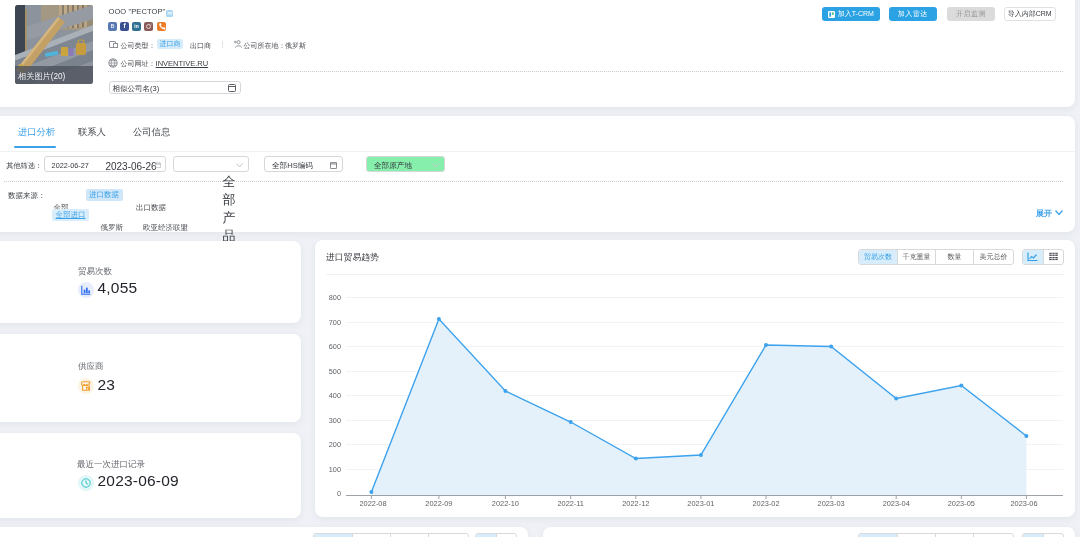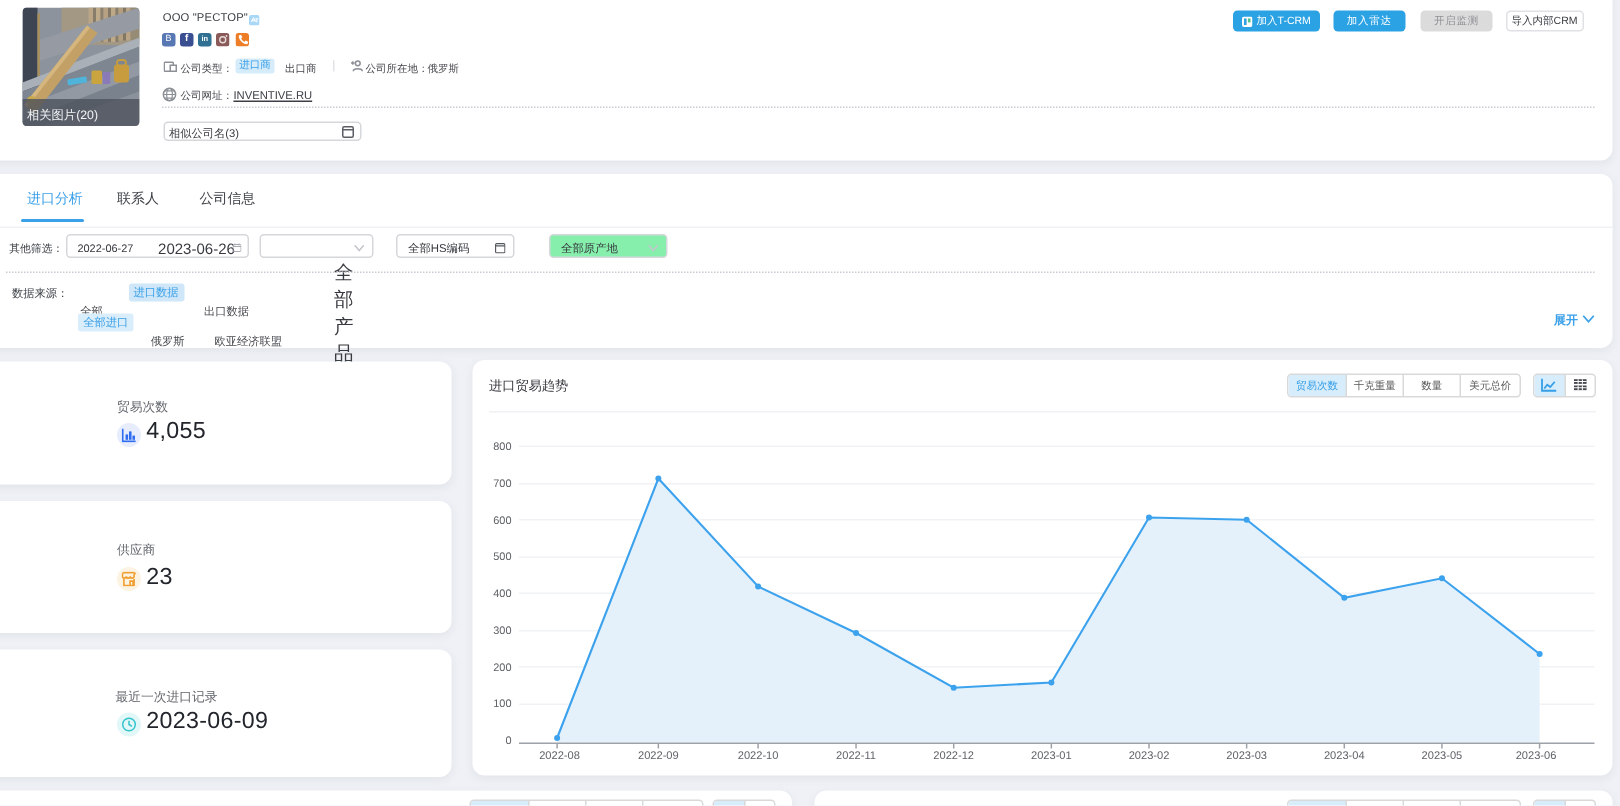--- a/index.html
+++ b/index.html
@@ -163,21 +163,21 @@
     <svg class="abs" style="right:5px; top:5.5px;" width="7" height="5" viewBox="0 0 7 5">
           <path d="M0.5 0.5 L3.5 4 L6.5 0.5" fill="none" stroke="#c3c6cb"></path>
         </svg>
   </div>
   <div class="abs" style="left:24px; top:65px; width:1059px; border-top:1px dotted #c9ccd2;"></div>
 
   <div class="abs" style="left:28px; top:75px; font-size:7.5px; color:#3c4046;">数据来源：</div>
   <div class="abs t75" style="left:73.5px; top:75px;">全部</div>
   <div class="abs" style="left:105.5px; top:72.5px; height:12.5px; line-height:12.5px; padding:0 3.5px; background:#cfe7f8; color:#3aa0e8; font-size:7.5px; border-radius:2px;">进口数据</div>
   <div class="abs t75" style="left:156px; top:75px;">出口数据</div>
-  <div class="abs" style="left:72px; top:92.5px; height:12.5px; line-height:12.5px; padding:0 3.5px; background:#d9edfa; color:#3aa0e8; font-size:7.5px; border-radius:2px;">全部进口</div>
+  <div class="abs" style="left:72px; top:92.5px; height:12.5px; line-height:12.5px; padding:0 3.5px; background:#d9edfa; color:#3aa0e8; font-size:7.5px; border-radius:2px;text-decoration:underline;">全部进口</div>
   <div class="abs t75" style="left:120.5px; top:95px;">俄罗斯</div>
   <div class="abs t75" style="left:163px; top:95px;">欧亚经济联盟</div>
   <div class="abs" style="left:1056px; top:91.5px; font-size:8px; color:#3aa0e8;font-weight:bold;">展开</div>
   <svg class="abs" style="left:1075px; top:94px;" width="8" height="6" viewBox="0 0 8 6">
         <path d="M0.5 0.5 L4 4.5 L7.5 0.5" fill="none" stroke="#3aa0e8" stroke-width="1.2"></path>
       </svg>
 </div>
 
 <div class="card" style="left:-20px; top:241px; width:321px; height:82px;">
   <div class="lbl abs" style="left:98px; top:25px;">贸易次数</div>

